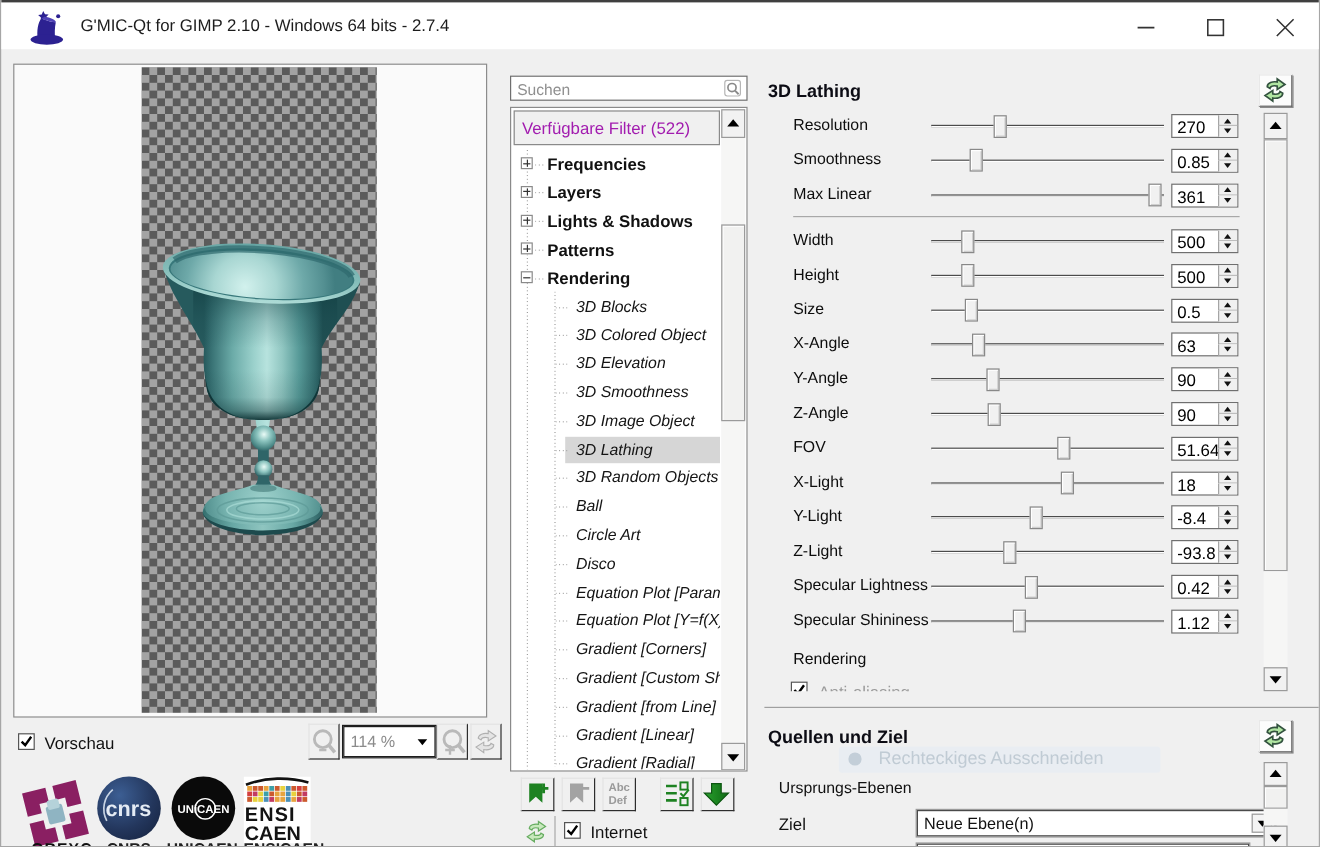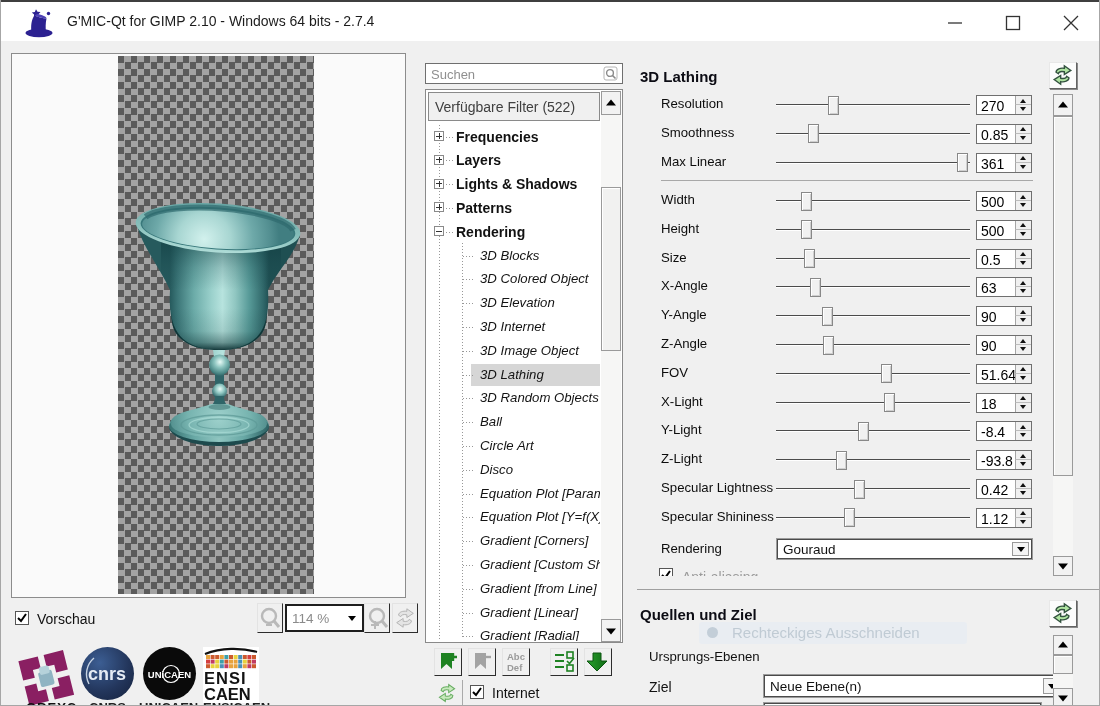--- a/index.html
+++ b/index.html
@@ -288,21 +288,21 @@
   <div class="abs" style="left:5px; top:3px; font-size:13px; color:#8f8f8f;">Suchen</div>
   <svg class="abs" style="right:3px; top:2px;" width="16" height="16" viewBox="0 0 16 16">
     <rect x="1" y="1" width="13" height="13" rx="2" fill="none" stroke="#b5b5b5"></rect>
     <circle cx="7" cy="7" r="3.4" fill="none" stroke="#8a8a8a" stroke-width="1.4"></circle>
     <line x1="9.5" y1="9.5" x2="12.5" y2="12.5" stroke="#8a8a8a" stroke-width="1.6"></line>
   </svg>
 </div>
 
 <div class="abs" id="tree" style="left:424px; top:89px; width:198px; height:554px; background:#fff; border:1px solid #8a8a8a;">
   <div class="abs" style="left:2px; top:2px; width:172px; height:29px; background:#f0f0f0; border:1px solid #8a8a8a;">
-    <div class="abs" style="left:6px; top:6px; font-size:14px; color:#404040;">Verfügbare Filter (522)</div>
+    <div class="abs" style="left:6px; top:6px; font-size:14px; color:#a21caf;">Verfügbare Filter (522)</div>
   </div>
 </div>
 
 <div id="treerows" style="position:absolute;left:0;top:0;width:1100px;height:706px;clip-path:polygon(426px 121px, 599px 121px, 599px 641px, 426px 641px);">
       <div class="dotv" style="left:438px; top:125px; height:517px;"></div>
       <div class="dotv" style="left:461px; top:243px; height:396px;"></div>
       <div class="texp plus" style="top:131px;"></div>
       <div class="doth" style="left:445px; top:136.5px; width:8px;"></div>
       <div class="titem" style="top:128.5px;">Frequencies</div>
       <div class="texp plus" style="top:154.8px;"></div>
@@ -317,21 +317,21 @@
       <div class="texp" style="top:226.2px;"></div>
       <div class="doth" style="left:445px; top:231.7px; width:8px;"></div>
       <div class="titem" style="top:223.7px;">Rendering</div>
       <div class="doth" style="left:462px; top:255.5px; width:10px;"></div>
       <div class="tchild" style="top:247.5px;">3D Blocks</div>
       <div class="doth" style="left:462px; top:279.3px; width:10px;"></div>
       <div class="tchild" style="top:271.3px;">3D Colored Object</div>
       <div class="doth" style="left:462px; top:303.1px; width:10px;"></div>
       <div class="tchild" style="top:295.1px;">3D Elevation</div>
       <div class="doth" style="left:462px; top:326.9px; width:10px;"></div>
-      <div class="tchild" style="top:318.9px;">3D Internet</div>
+      <div class="tchild" style="top:318.9px;">3D Smoothness</div>
       <div class="doth" style="left:462px; top:350.7px; width:10px;"></div>
       <div class="tchild" style="top:342.7px;">3D Image Object</div>
       <div class="abs" style="left:470px; top:363.5px; width:129px; height:22px; background:#d6d6d6;"></div>
       <div class="doth" style="left:462px; top:374.5px; width:10px;"></div>
       <div class="tchild" style="top:366.5px;">3D Lathing</div>
       <div class="doth" style="left:462px; top:398.3px; width:10px;"></div>
       <div class="tchild" style="top:390.3px;">3D Random Objects</div>
       <div class="doth" style="left:462px; top:422.1px; width:10px;"></div>
       <div class="tchild" style="top:414.1px;">Ball</div>
       <div class="doth" style="left:462px; top:445.9px; width:10px;"></div>
@@ -531,24 +531,20 @@
       <div class="spin" style="top:507.79999999999995px;">
         <div class="v">1.12</div>
         <div class="au"></div>
         <div class="ad"></div>
       </div>
     </div>
 
 <div class="abs" style="left:660px; top:180px; width:372px; height:1px; background:#a8a8a8;"></div>
 
 <div class="srow-lbl" style="top:541px;">Rendering</div>
-<div class="combo" style="left:776px; top:539px; width:255px; height:20px;">
-  <div class="txt">Gouraud</div>
-  <div class="arr"></div>
-</div>
 
 <div class="abs" style="left:639px; top:566px; width:400px; height:10px; overflow:hidden;">
   <div class="check" style="left:19px; top:2px;">
     <svg width="12" height="12" viewBox="0 0 12 12">
           <path d="M2,6 L5,9 L10,2" stroke="#000" stroke-width="2" fill="none"></path>
         </svg>
   </div>
   <div class="lbl" style="left:42px; top:3px; color:#9a9a9a;">Anti-aliasing</div>
 </div>
 

